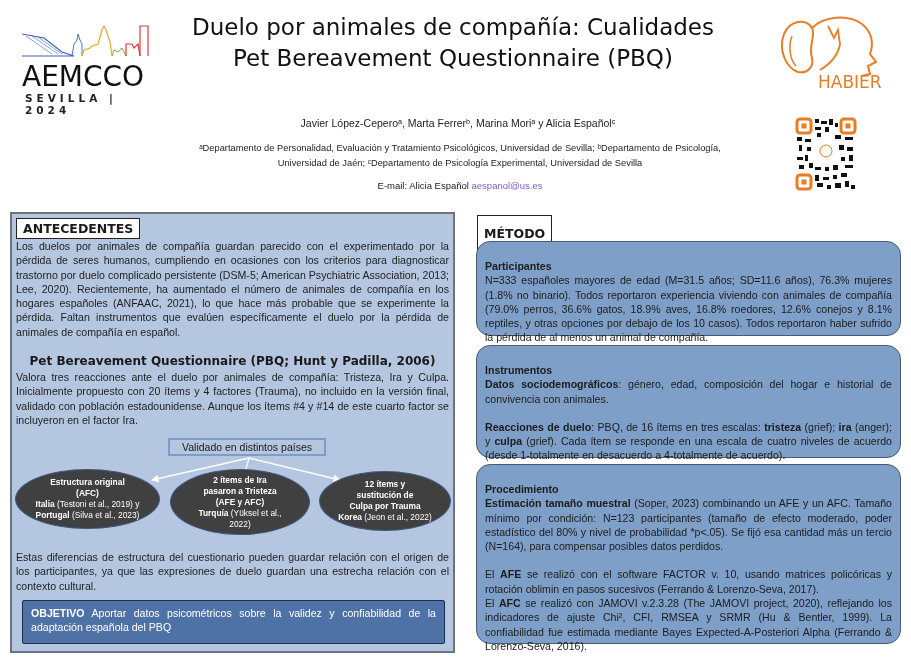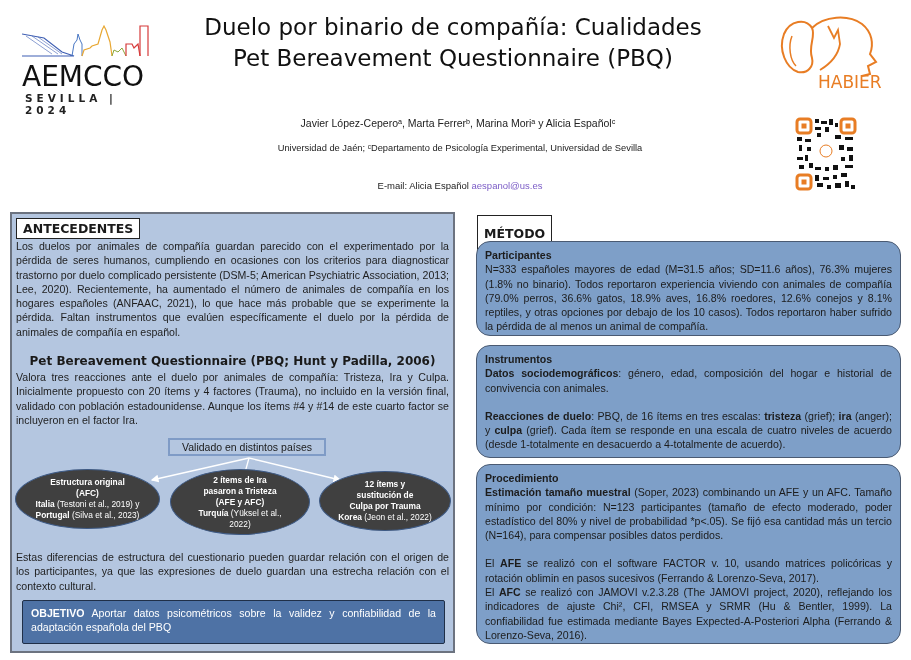--- a/index.html
+++ b/index.html
@@ -38,21 +38,21 @@
     .ell-2 { left: 158px; top: 255px; width: 140px; height: 66px; }
     .ell-3 { left: 307px; top: 257px; width: 132px; height: 60px; }
     .ellipse .norm { font-weight: normal; }
 
     .diff-body { left: 4px; top: 336px; width: 433px; }
     .objetivo { position: absolute; left: 10px; top: 386px; width: 423px; height: 44px; background: #4e72a5; border: 1.5px solid #1f2f48; border-radius: 2px; color: #fff; font-size: 10.6px; line-height: 14px; padding: 5px 8px; text-align: justify; }
     .objetivo b { font-weight: bold; }
 
     
     .lbl-metodo { position: absolute; left: 477px; top: 215px; background: #fff; border: 1.5px solid #222; font-weight: bold; font-size: 12.5px; padding: 10px 6px; font-family: "DejaVu Sans", sans-serif; }
-    .rbox { position: absolute; background: #7e9fc8; border: 1.5px solid #4a5a72; border-radius: 14px; padding: 6px 8px 4px 8px; font-size: 10.6px; line-height: 14.3px; text-align: justify; color: #1c1c1c; }
+    .rbox { position: absolute; background: #7e9fc8; border: 1.5px solid #4a5a72; border-radius: 14px; padding: 17px 8px 4px 8px; font-size: 10.6px; line-height: 14.3px; text-align: justify; color: #1c1c1c; }
     .rbox h4 { font-size: 10.6px; font-weight: bold; }
     .box-part { left: 476px; top: 241px; width: 425px; height: 95px; }
     .box-inst { left: 476px; top: 345px; width: 425px; height: 113px; }
     .box-proc { left: 476px; top: 464px; width: 425px; height: 180px; }
     .gap { height: 14px; }
   </style>
 </head>
 <body>
 
 <div class="logo-aemcco">
@@ -65,26 +65,27 @@
     <polyline points="60,32 62,26 68,24 70,22 76,20 80,6 82,2 84,6 88,18 90,32" fill="none" stroke="#e8a732" stroke-width="1.2"></polyline>
     <polyline points="90,32 92,26 96,28 100,24 104,32" fill="none" stroke="#8aa83a" stroke-width="1"></polyline>
     <polyline points="104,32 104,20 110,20 112,24 116,20 118,32" fill="none" stroke="#d63a3a" stroke-width="1.2"></polyline>
     <polyline points="118,32 118,2 126,2 126,32" fill="none" stroke="#d63a3a" stroke-width="1.2"></polyline>
   </svg>
   <div class="aemcco-text">AEMCCO</div>
   <div class="aemcco-sub">SEVILLA | 2024</div>
 </div>
 
 <h1 class="title">
-  <div>Duelo por binario de compañía: Cualidades</div>
+  <div>Duelo por animales de compañía: Cualidades</div>
   <div>Pet Bereavement Questionnaire (PBQ)</div>
 </h1>
 
 <div class="authors">Javier López-Ceperoᵃ, Marta Ferrerᵇ, Marina Moriᵃ y Alicia Españolᶜ</div>
 <div class="affil">
+  <div>ᵃDepartamento de Personalidad, Evaluación y Tratamiento Psicológicos, Universidad de Sevilla; ᵇDepartamento de Psicología,</div>
   <div>Universidad de Jaén; ᶜDepartamento de Psicología Experimental, Universidad de Sevilla</div>
 </div>
 <div class="email">
   <span>E-mail: Alicia Español </span><a>aespanol@us.es</a>
 </div>
 
 <div class="habier">
   <svg viewBox="0 0 115 90" width="115" height="90">
     <path d="M30,62 C18,58 10,40 16,24 C22,10 38,8 44,18 C48,26 40,36 44,48 C46,56 40,64 30,62 Z" fill="none" stroke="#e87d24" stroke-width="2"></path>
     <path d="M24,26 C20,36 22,50 28,56" fill="none" stroke="#e87d24" stroke-width="1.5"></path>

